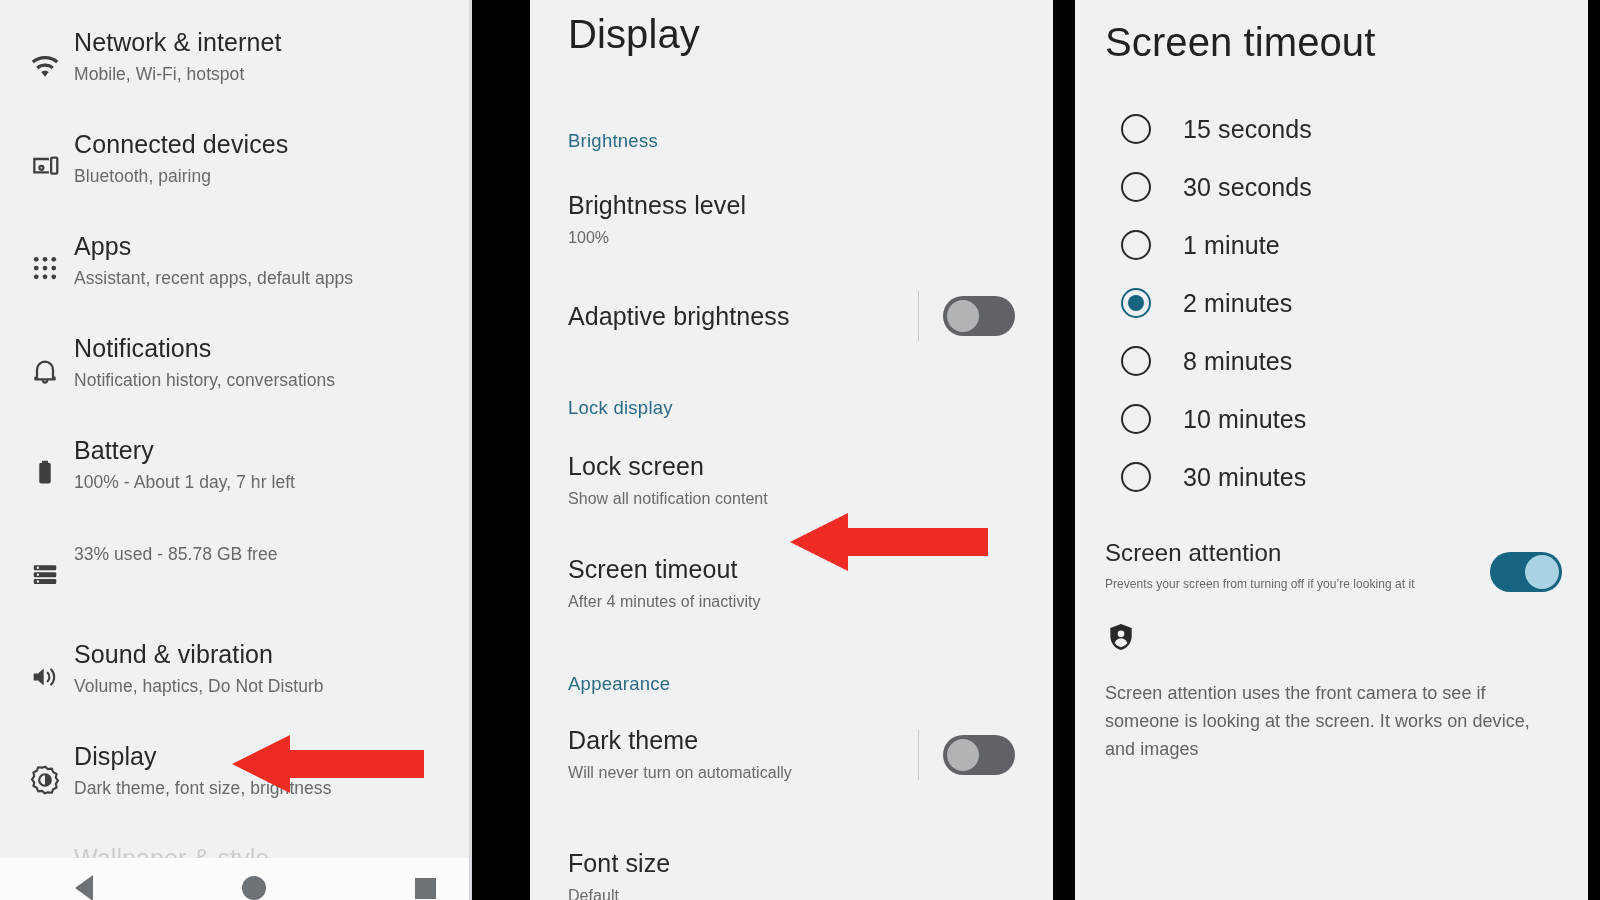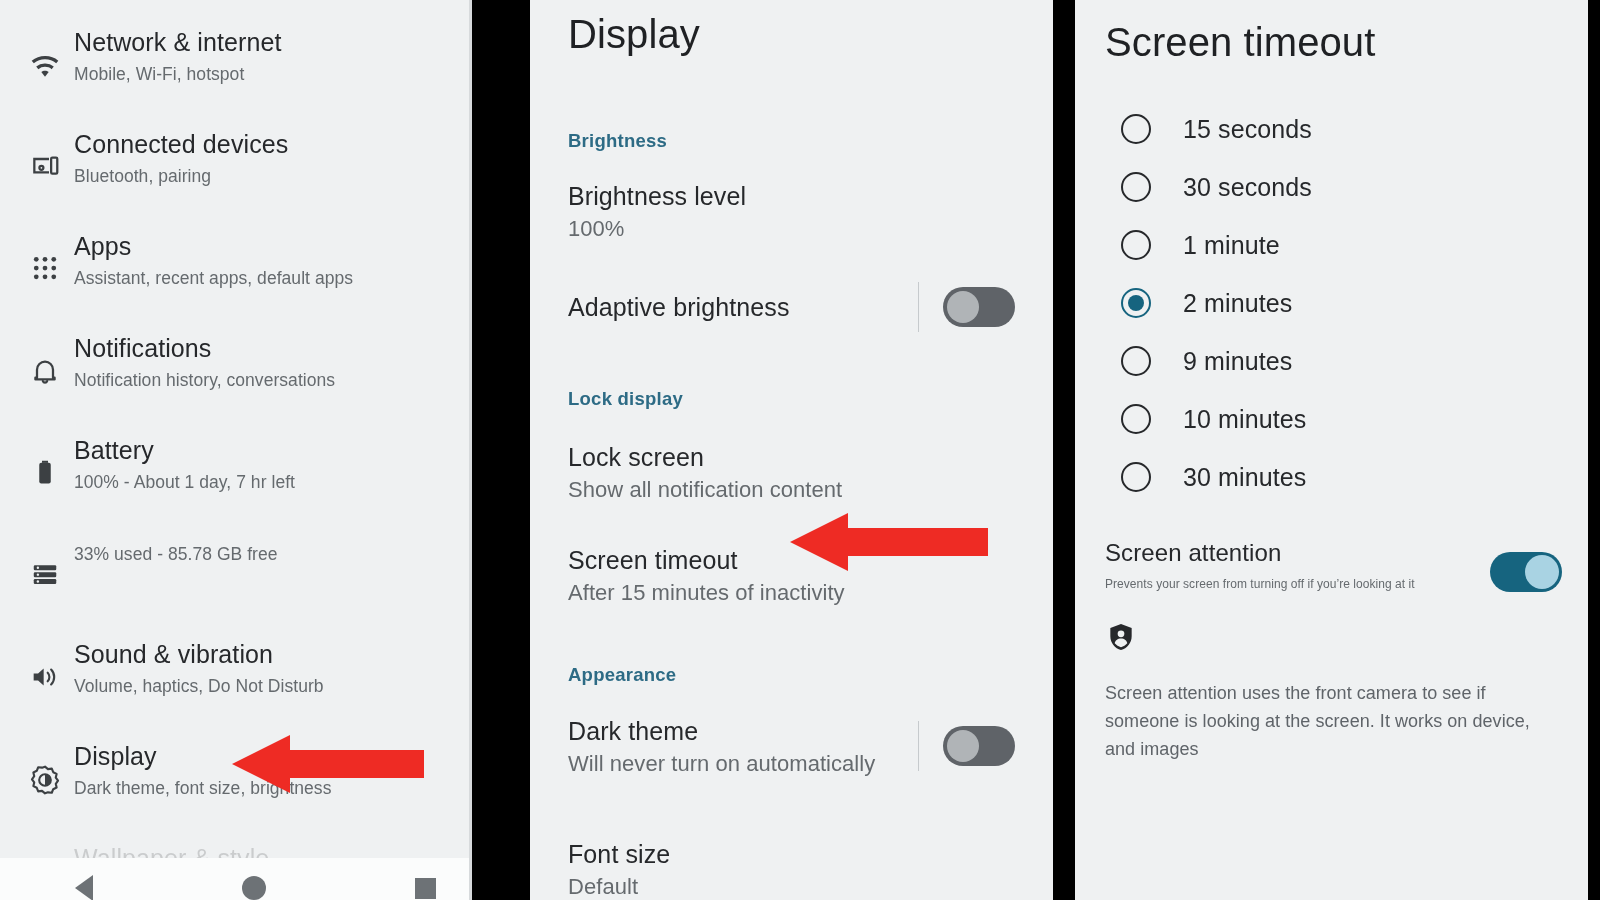--- a/index.html
+++ b/index.html
@@ -65,33 +65,33 @@
   .nav-recent { width:21px;height:21px;background:#6d7276; margin-top:18px; }
 
   
   .page-pad { padding:0 38px; }
   .page-title {
     font-size:40px; color:#1f2124; font-weight:400;
     letter-spacing:0.1px; line-height:48px;
   }
   #panel-display .page-title { padding-top:10px; }
   .section-head {
-    font-size:18.5px; color:#2d6b85; font-weight:700;
+    font-size:18.5px; color:#2d6b85; font-weight:400;
     letter-spacing:0.25px; margin-top:0;
   }
   .pref {
     display:flex; align-items:center;
     position:relative;
   }
   .pref-text { flex:1; min-width:0; }
   .pref-title {
     font-size:25px; color:#26282b; line-height:31px; letter-spacing:0.1px;
   }
   .pref-sub {
-    font-size:22px; color:#656a6e; line-height:23px;
+    font-size:16px; color:#656a6e; line-height:23px;
     margin-top:5px; letter-spacing:0.05px;
   }
 
   
   .toggle-wrap { display:flex; align-items:center; flex:0 0 auto; }
   .toggle-div { width:1.5px; height:50px; background:#c6cacd; margin-right:24px; }
   .switch { width:72px; height:40px; border-radius:20px; position:relative; }
   .switch.off { background:#5f6368; }
   .switch.off .knob {
     position:absolute; left:4px; top:4px;
@@ -290,21 +290,21 @@
     <div class="panel-edge-right"></div>
   </div>
 
   <div class="panel" id="panel-display">
     <div class="page-pad">
 
       <div class="page-title">Display</div>
 
       <div style="margin-top:72px;" class="section-head">Brightness</div>
 
-      <div class="pref" style="margin-top:29px;">
+      <div class="pref" style="margin-top:38px;">
         <div class="pref-text">
           <div class="pref-title">Brightness level</div>
           <div class="pref-sub">100%</div>
         </div>
       </div>
 
       <div class="pref" style="margin-top:42px;">
         <div class="pref-text">
           <div class="pref-title">Adaptive brightness</div>
         </div>
@@ -321,21 +321,21 @@
       <div class="pref" style="margin-top:32px;">
         <div class="pref-text">
           <div class="pref-title">Lock screen</div>
           <div class="pref-sub">Show all notification content</div>
         </div>
       </div>
 
       <div class="pref" style="margin-top:44px;">
         <div class="pref-text">
           <div class="pref-title">Screen timeout</div>
-          <div class="pref-sub">After 15 minutes of inactivity</div>
+          <div class="pref-sub">After 4 minutes of inactivity</div>
         </div>
       </div>
 
       <div style="margin-top:60px;" class="section-head">Appearance</div>
 
       <div class="pref" style="margin-top:30px;">
         <div class="pref-text">
           <div class="pref-title">Dark theme</div>
           <div class="pref-sub">Will never turn on automatically</div>
         </div>
@@ -379,21 +379,21 @@
           <div class="radio-label">1 minute</div>
         </div>
 
         <div class="radio-row">
           <div class="radio checked"></div>
           <div class="radio-label">2 minutes</div>
         </div>
 
         <div class="radio-row">
           <div class="radio"></div>
-          <div class="radio-label">9 minutes</div>
+          <div class="radio-label">8 minutes</div>
         </div>
 
         <div class="radio-row">
           <div class="radio"></div>
           <div class="radio-label">10 minutes</div>
         </div>
 
         <div class="radio-row">
           <div class="radio"></div>
           <div class="radio-label">30 minutes</div>

